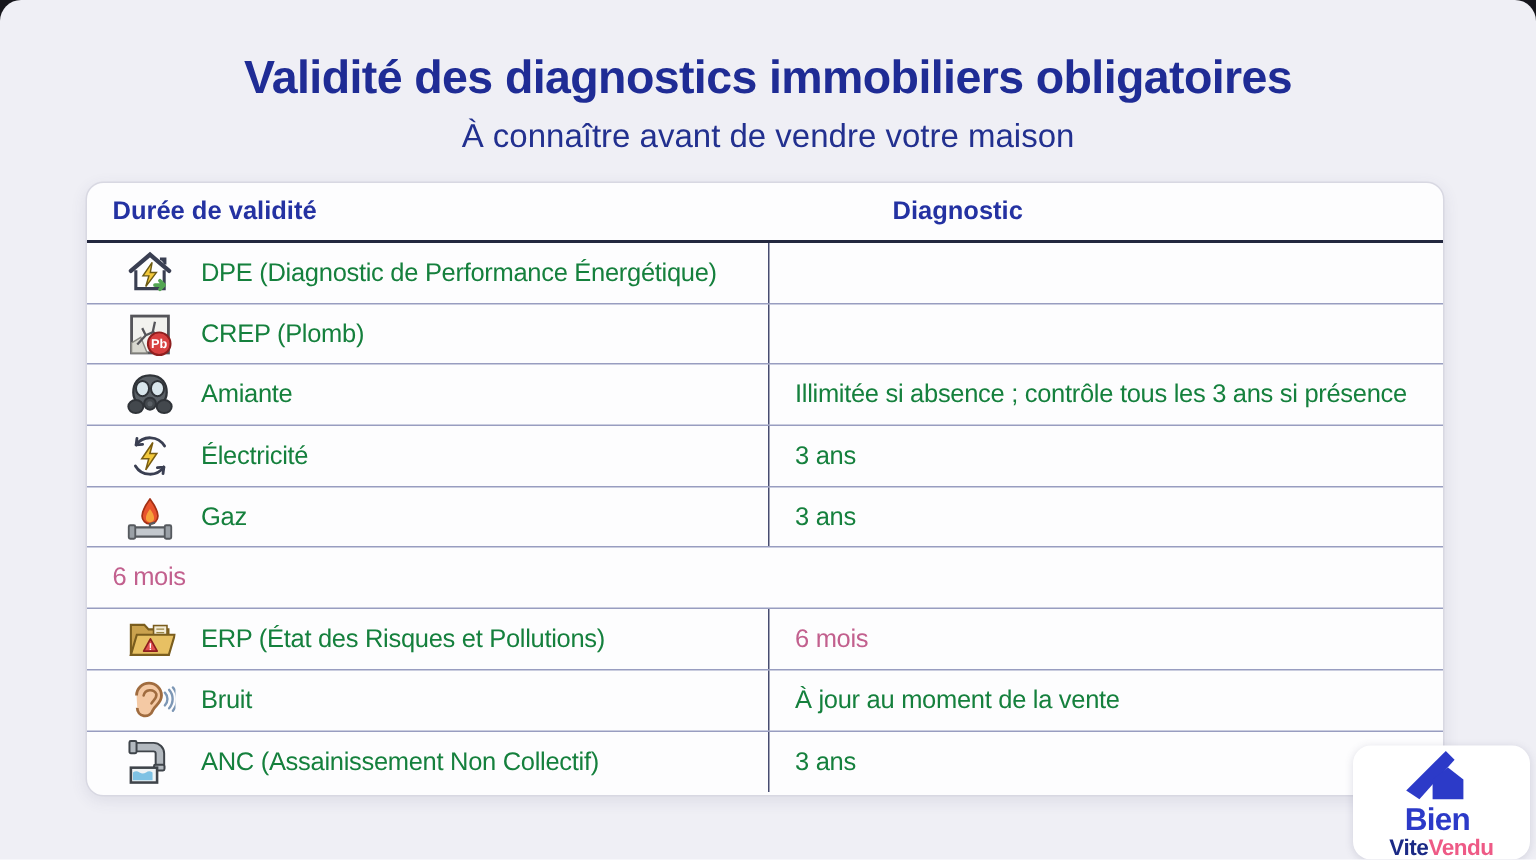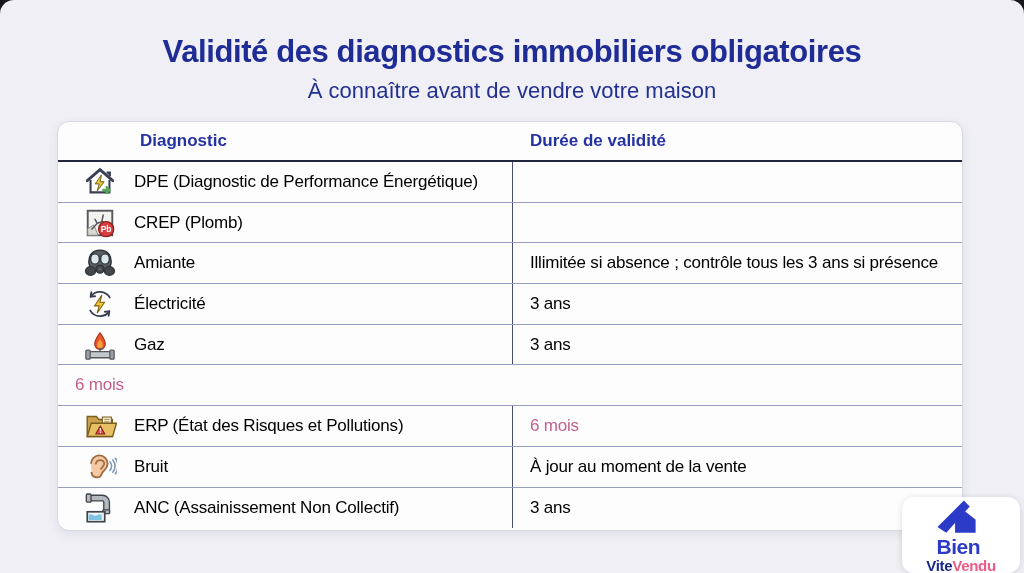--- a/index.html
+++ b/index.html
@@ -53,21 +53,21 @@
   }
   .row:last-child { border-bottom:none; }
   .label-cell {
     display:flex; align-items:center; gap:15px;
     padding-left:25px; height:100%;
     border-right:1.3px solid #474c70;
   }
   .value-cell { padding-left:17px; }
   .icon { width:36px; height:36px; display:inline-flex; align-items:center; justify-content:flex-start; flex:0 0 36px; }
   .icon svg { width:34px; height:34px; }
-  .label, .value { font-size:17px; color:#000000; letter-spacing:-0.2px; }
+  .label, .value { font-size:17px; color:#15803d; letter-spacing:-0.2px; }
   .value.pink { color:#c2608e; }
 
   .logo-tile {
     position:absolute; right:4px; bottom:0; width:118px; height:76px;
     background:#ffffff; border-radius:12px;
     box-shadow:0 1px 6px rgba(70,70,110,0.18);
     display:flex; flex-direction:column; align-items:center; justify-content:center;
     z-index:4;
   }
   .logo-top { display:flex; align-items:flex-end; margin-left:-6px;flex-direction:column; }
@@ -83,22 +83,22 @@
 <div class="notch left"></div>
 <div class="notch right"></div>
 
 <div class="page-header">
   <div class="title">Validité des diagnostics immobiliers obligatoires</div>
   <div class="subtitle">À connaître avant de vendre votre maison</div>
 </div>
 
 <div class="card">
   <div class="thead">
+    <div class="th c2">Durée de validité</div>
     <div class="th c1">Diagnostic</div>
-    <div class="th c2">Durée de validité</div>
   </div>
 
   <div class="row">
     <div class="label-cell">
       <span class="icon">
         <svg viewBox="0 0 36 36">
           <path d="M8 16 v13 h20 v-13" fill="#ffffff" stroke="#3a3f52" stroke-width="2.2"></path>
           <path d="M4.5 16.5 L18 5 L31.5 16.5" fill="none" stroke="#3a3f52" stroke-width="3" stroke-linecap="round"></path>
           <path d="M25 8 h3.6 v4" fill="#3a3f52" stroke="#3a3f52" stroke-width="2"></path>
           <path d="M19.5 10.5 l-6.5 9.5 h4.2 l-2.2 7.5 7.5 -9.8 h-4.3 z" fill="#f2c83b" stroke="#6b5a13" stroke-width="1"></path>

